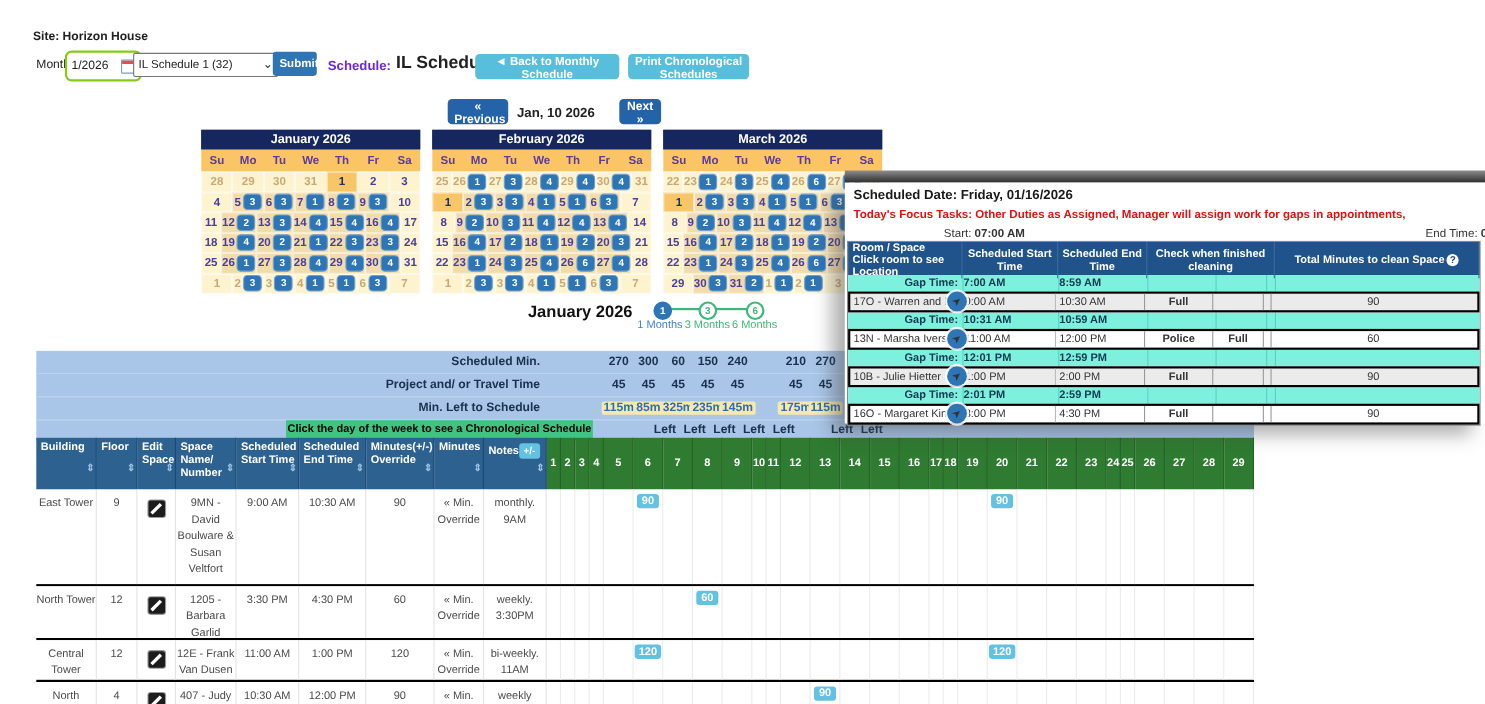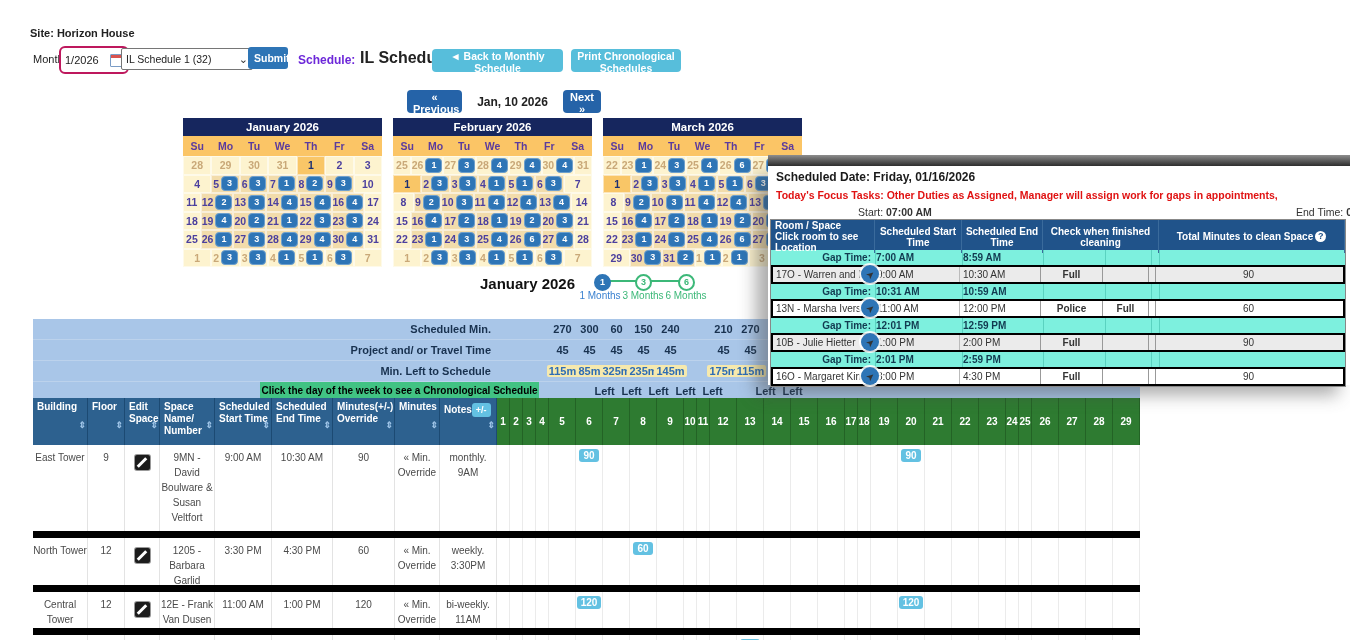--- a/index.html
+++ b/index.html
@@ -2,37 +2,37 @@
 <html><head>
 <meta charset="utf-8">
 <style>
   html,body{margin:0;padding:0;background:#fff;}
   .stage{position:relative;width:1350px;height:640px;overflow:hidden;background:#fff;
          font-family:"Liberation Sans",sans-serif;color:#222;}
   .abs{position:absolute;}
   .ttl{top:3px;left:0;width:100%;text-align:center;font-size:15px;font-weight:bold;color:#111;}
   .site{left:30px;top:27px;font-size:11px;font-weight:bold;color:#222;}
   .mlabel{left:33px;top:53px;font-size:11px;color:#222;}
-  .monthbox{left:59px;top:46px;width:58px;height:24px;border:2px solid #be185d;border-radius:6px;
+  .monthbox{left:59px;top:46px;width:58px;height:24px;border:2px solid #84cc16;border-radius:6px;
             background:#fff;display:flex;align-items:center;justify-content:space-between;padding:0 4px;font-size:11px;}
   .calicon{width:11px;height:11px;border:1px solid #7a9cc6;background:linear-gradient(#d9534f 0 3px,#fff 3px);border-radius:1px;}
   .selbox{left:121px;top:48px;width:122px;height:20px;border:1px solid #767676;border-radius:2px;background:#fff;
           display:flex;align-items:center;justify-content:space-between;padding:0 4px;font-size:10.5px;}
   .chev{font-size:11px;color:#333;line-height:8px;}
   .btn{border:none;border-radius:3px;color:#fff;font-weight:bold;cursor:pointer;font-family:"Liberation Sans",sans-serif;}
   .submit{left:248px;top:47px;width:40px;height:22px;background:#2e75b6;font-size:10.5px;border-radius:3px;}
   .schedlbl{left:298px;top:53px;font-size:12px;font-weight:bold;color:#6d28d9;}
   .schedname{left:360px;top:49px;font-size:16px;font-weight:bold;color:#222;}
   .ltbtn{background:#57bedb;font-size:10.5px;border-radius:4px;height:23px;}
   .back{left:432px;top:49px;width:131px;}
   .print{left:571px;top:49px;width:110px;}
   .navbtn{background:#2563a8;font-size:11px;border-radius:4px;height:23px;}
   .prev{left:407px;top:90px;width:55px;}
   .next{left:563px;top:90px;width:38px;}
-  .navdate{left:470px;top:95px;width:85px;text-align:center;font-size:12px;font-weight:bold;color:#222;}
+  .navdate{left:470px;top:95px;width:85px;text-align:left;font-size:12px;font-weight:bold;color:#222;}
   
   .cal{position:absolute;top:118px;width:199px;}
   .cal-title{height:16px;background:#16265e;color:#fff;font-size:11.5px;font-weight:bold;
              text-align:center;line-height:16px;border:1px solid #16265e;}
   .cal-wd{display:grid;grid-template-columns:repeat(7,1fr);height:20px;background:#fbc566;}
   .cal-wd span{font-size:10.5px;font-weight:bold;color:#5b3b9e;text-align:center;line-height:20px;}
   .cal-weeks{display:grid;grid-auto-rows:18.5px;row-gap:0;}
   .cal-week{display:grid;grid-template-columns:repeat(7,1fr);}
   .cal-cell{display:flex;align-items:center;justify-content:center;gap:2px;font-size:10.5px;font-weight:bold;
             border:0.5px solid rgba(255,255,255,.55);}
@@ -60,21 +60,21 @@
   
   .ghead{left:33px;top:398px;width:1107px;height:47px;display:grid;}
   .ghc{background:#2d618f;border-right:1px solid #1c4a73;color:#fff;font-size:10px;font-weight:bold;
        padding:3px 2px 0 4px;line-height:12px;position:relative;}
   .sort{color:#9fc5e8;font-size:9px;position:absolute;right:1px;top:45%;}
   .gday{background:#2e7b31;border-right:1px solid #236325;color:#fff;font-size:10px;font-weight:bold;
         display:flex;align-items:center;justify-content:center;}
   .notesbtn{display:inline-block;margin-top:2px;background:#63c1e2;color:#fff;border-radius:3px;
             font-size:9px;font-weight:bold;padding:1px 4px;}
   .gbody{left:33px;top:445px;width:1107px;}
-  .grow{display:grid;border-bottom:7px solid #000000;background:#fff;}
+  .grow{display:grid;border-bottom:2px solid #000000;background:#fff;}
   .gcell{font-size:10px;color:#4a4a4a;text-align:center;padding-top:5px;line-height:15px;
          border-right:1px solid #e3e3e3;overflow:hidden;}
   .gdaycell{border-right:1px solid #ebebeb;display:flex;justify-content:center;align-items:flex-start;padding-top:4px;}
   .gbadge{background:#63c1e2;border-radius:3px;color:#fff;font-size:10px;font-weight:bold;padding:1px 4px;}
   .editicon{width:15px;height:15px;background:#1c1c1c;border-radius:2px;box-shadow:0 0 0 1px #999;
             margin:5px auto 0;position:relative;}
   .editicon:after{content:"";position:absolute;left:1px;top:6px;width:12px;height:3px;background:#fff;transform:rotate(-45deg);}
   
   .overlay{left:768px;top:155px;width:582px;height:280px;z-index:10;}
   .ov-bar{height:11px;background:linear-gradient(180deg,#8d8d8d,#2e2e2e);}

